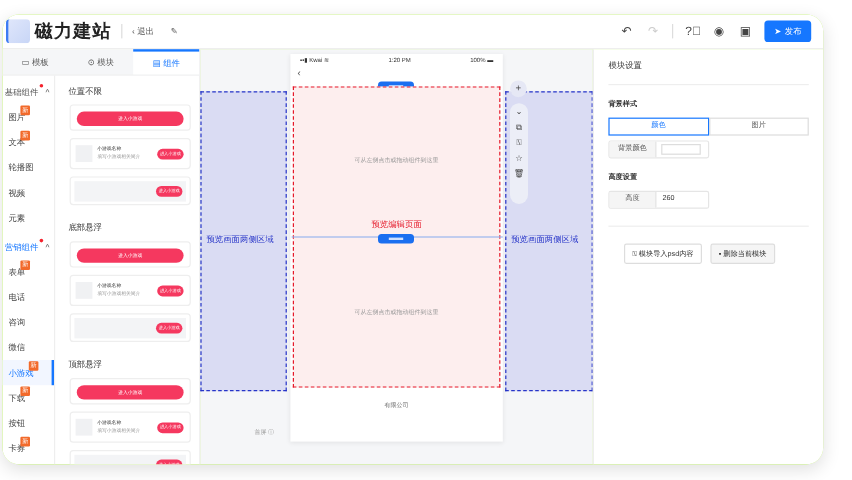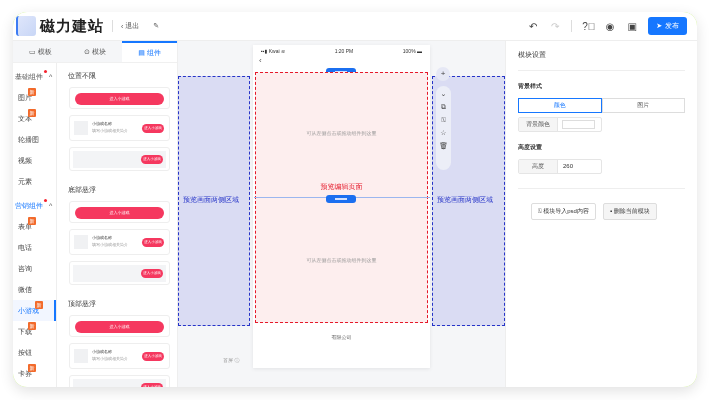--- a/index.html
+++ b/index.html
@@ -1,17 +1,17 @@
 <!DOCTYPE html>
 <html><head>
 <meta charset="utf-8">
 <style>
 *{box-sizing:border-box;margin:0;padding:0}
 html,body{width:710px;height:400px;overflow:hidden;background:#fff;font-family:"Liberation Sans","DejaVu Sans",sans-serif;color:#333}
-.win{position:absolute;left:13px;top:12px;width:684px;height:375px;background:#bef264;border-radius:14px;box-shadow:0 4px 14px rgba(0,0,0,.12);overflow:hidden}
+.win{position:absolute;left:2px;top:12px;width:684px;height:375px;background:#bef264;border-radius:14px;box-shadow:0 4px 14px rgba(0,0,0,.12);overflow:hidden}
 .topbar{position:absolute;left:0;top:0;width:684px;height:29px;background:#fff;border-bottom:1px solid #eee;display:flex;align-items:center}
 .logo{width:20px;height:20px;margin-left:3px;background:linear-gradient(135deg,#dfe6fb,#c8d6f6);border-radius:3px;border-left:2px solid #3d7cf3}
 .brand{font-size:15px;font-weight:bold;margin-left:4px;color:#222;letter-spacing:1px}
 .vsep{width:1px;height:12px;background:#ddd;margin:0 8px}
 .tbtn{font-size:7px;color:#555;display:flex;align-items:center;gap:2px;cursor:pointer}
 .topright{position:absolute;right:10px;top:5px;display:flex;align-items:center;gap:10px}
 .ic{font-size:10px;color:#444;width:12px;text-align:center;cursor:pointer}
 .ic.dis{color:#ccc}
 .pub{background:#1677ff;color:#fff;font-size:7px;padding:4px 8px;border-radius:3px;display:flex;gap:3px;align-items:center;cursor:pointer}
 .left{position:absolute;left:0;top:29px;width:165px;height:346px;background:#fff;border-right:1px solid #eee}

